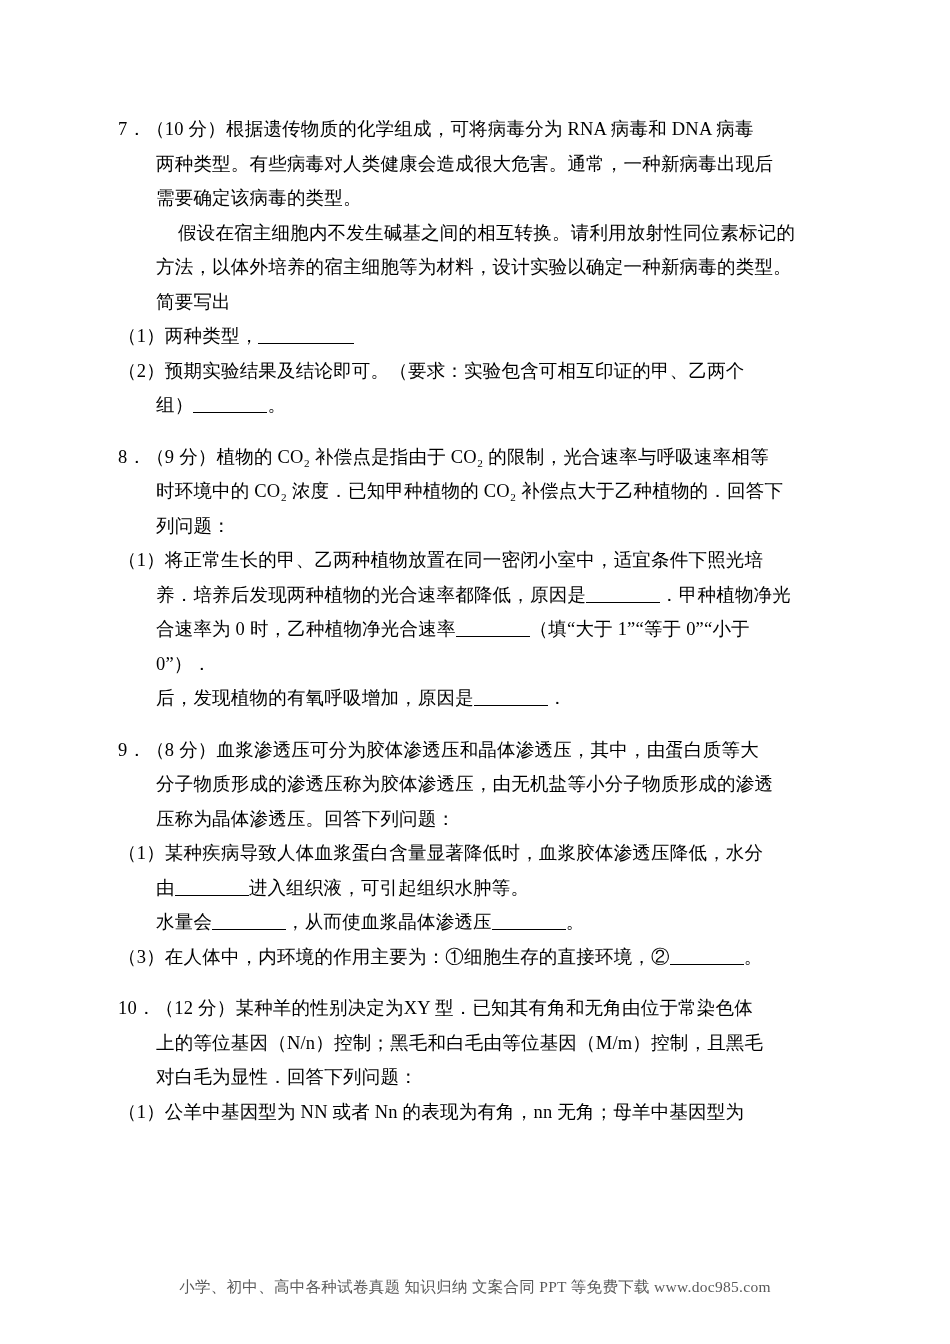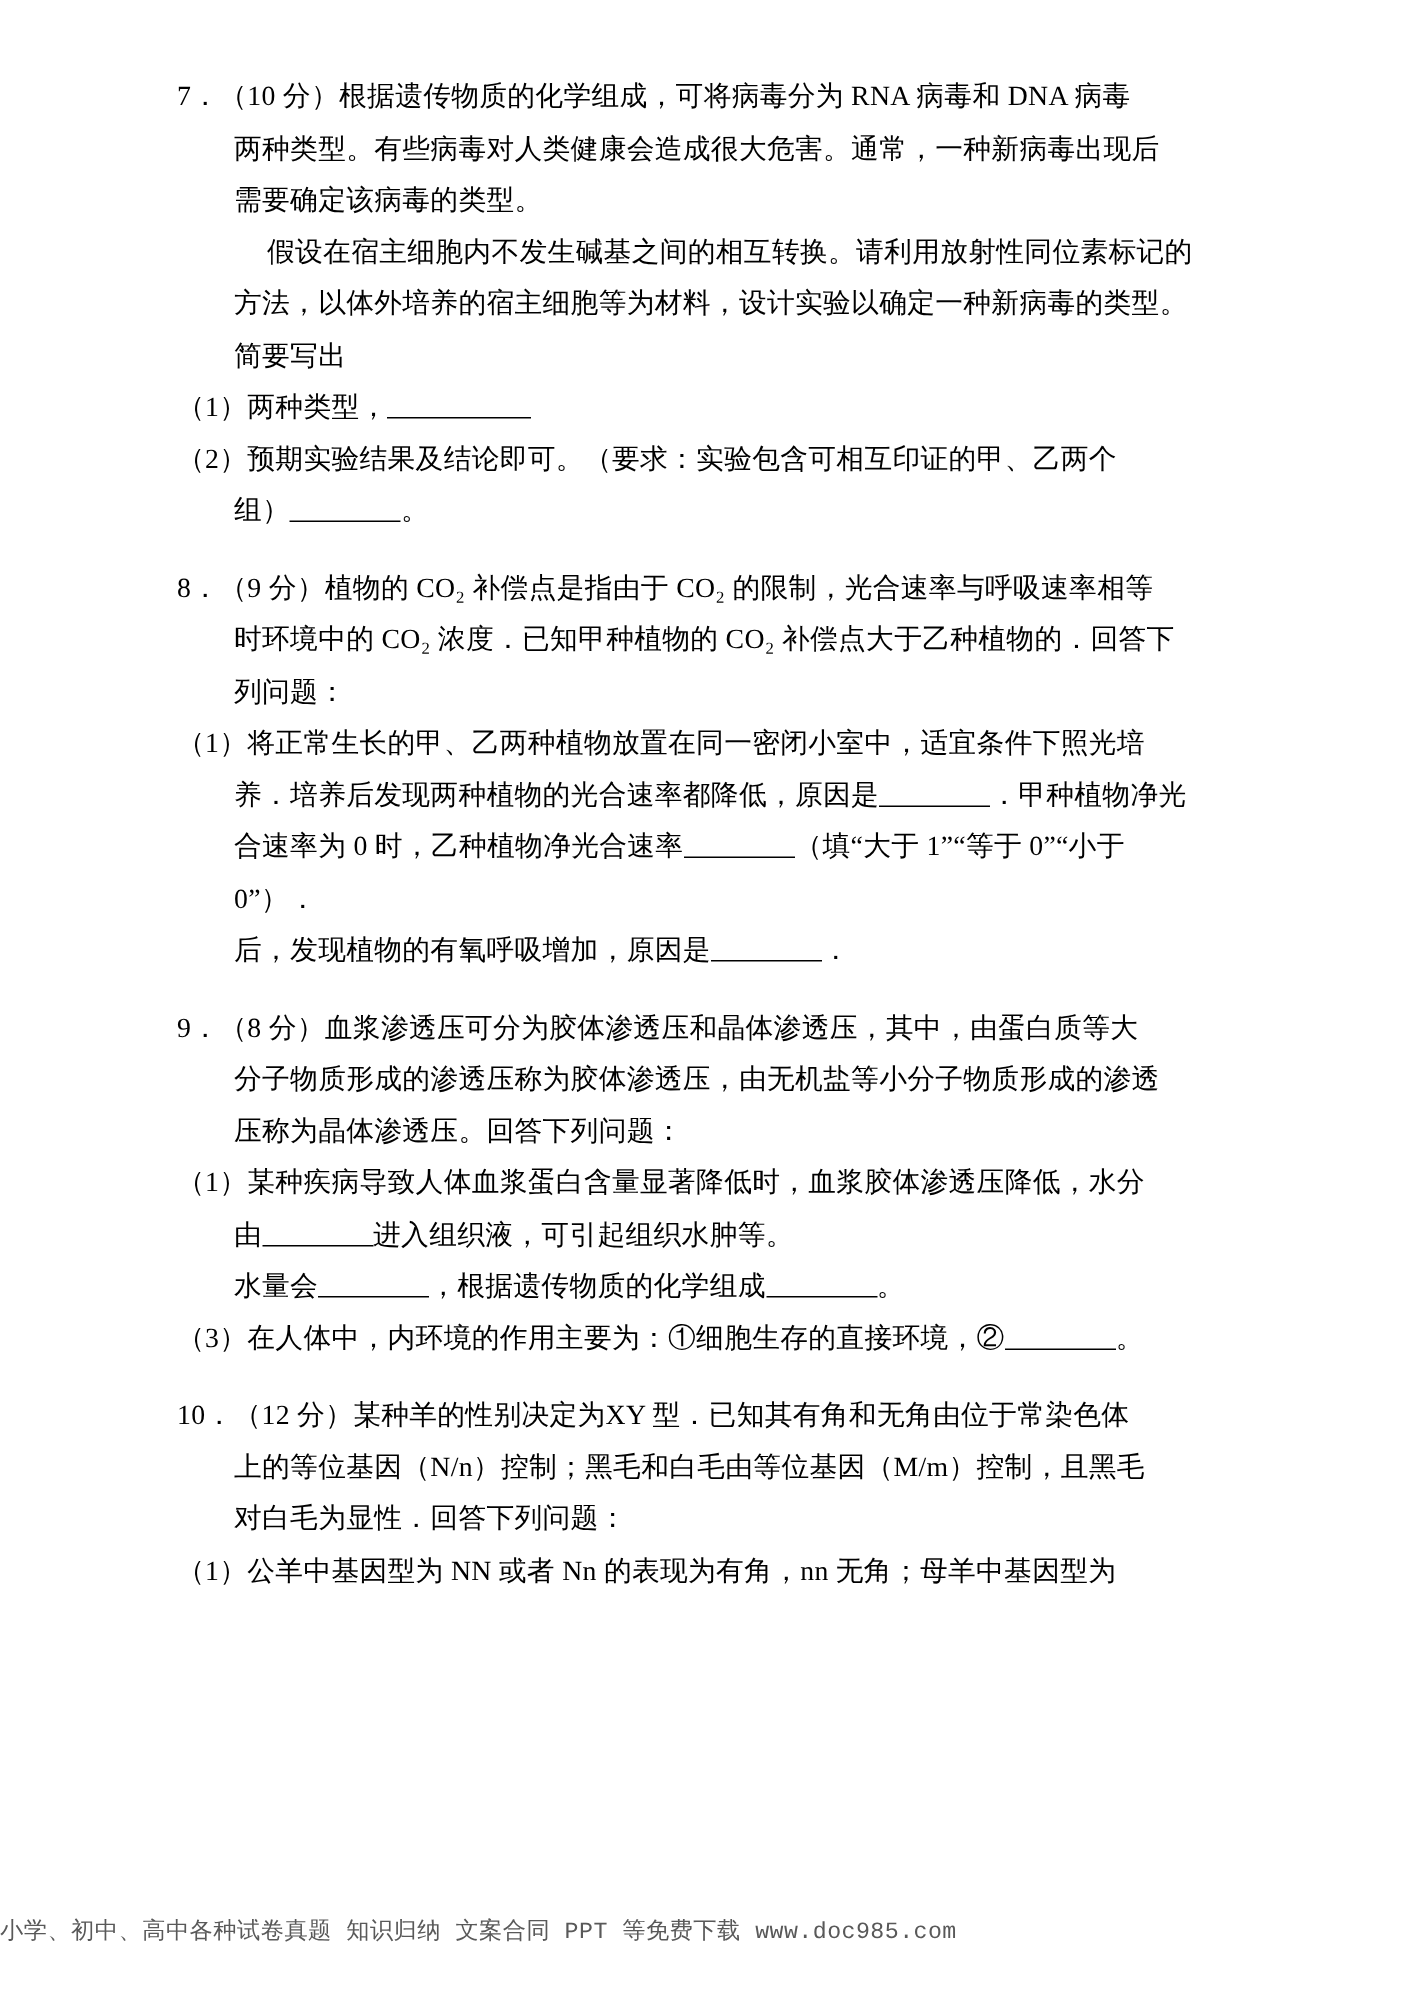--- a/index.html
+++ b/index.html
@@ -13,21 +13,21 @@
     font-family: "Liberation Serif", "DejaVu Serif", serif;
     color: #000000;
     position: relative;
     overflow: hidden;
   }
   .page {
     position: relative;
     width: 950px;
     height: 1344px;
     box-sizing: border-box;
-    padding: 48px 112px 0 118px;
+    padding: 112px 112px 0 118px;
   }
   .q-block {
     margin-bottom: 17px;
   }
   .q-line {
     font-size: 18.5px;
     line-height: 34.5px;
     text-align: justify;
     letter-spacing: 0.2px;
   }
@@ -53,23 +53,24 @@
     display: inline-block;
     border-bottom: 1px solid #000;
     width: 96px;
     vertical-align: -2px;
   }
   .footer {
     position: absolute;
     left: 0;
     right: 0;
     bottom: 46px;
+    text-align: center;
     font-size: 15.5px;
     color: #595959;
-    font-family: Liberation Mono, monospace;
+    font-family: Liberation Serif, serif;
     letter-spacing: 0.3px;
   }
   .footer .site {
     color: #595959;
   }
 </style>
 </head>
 <body>
 
 <div class="page">
@@ -141,21 +142,21 @@
     <div class="q-line hang2">
       <span>压称为晶体渗透压。回答下列问题：</span>
     </div>
     <div class="q-line hang">
       <span>（1）</span><span>某种疾病导致人体血浆蛋白含量显著降低时，血浆胶体渗透压降低，水分</span>
     </div>
     <div class="q-line hang2">
       <span>由</span><span class="fill"></span><span>进入组织液，可引起组织水肿等。</span>
     </div>
     <div class="q-line hang2">
-      <span>水量会</span><span class="fill"></span><span>，根据遗传物质的化学组成</span><span class="fill"></span><span>。</span>
+      <span>水量会</span><span class="fill"></span><span>，从而使血浆晶体渗透压</span><span class="fill"></span><span>。</span>
     </div>
     <div class="q-line hang">
       <span>（3）</span><span>在人体中，内环境的作用主要为：①细胞生存的直接环境，②</span><span class="fill"></span><span>。</span>
     </div>
   </div>
 
   <div class="q-block">
     <div class="q-line hang">
       <span>10．</span><span>（12 分）</span><span>某种羊的性别决定为XY 型．已知其有角和无角由位于常染色体</span>
     </div>

